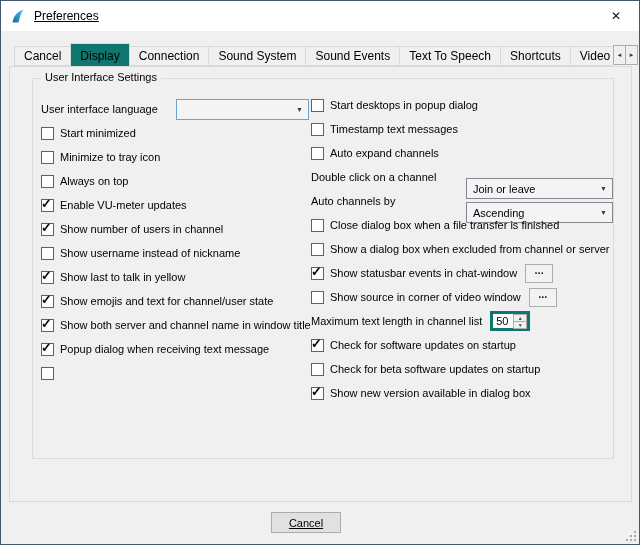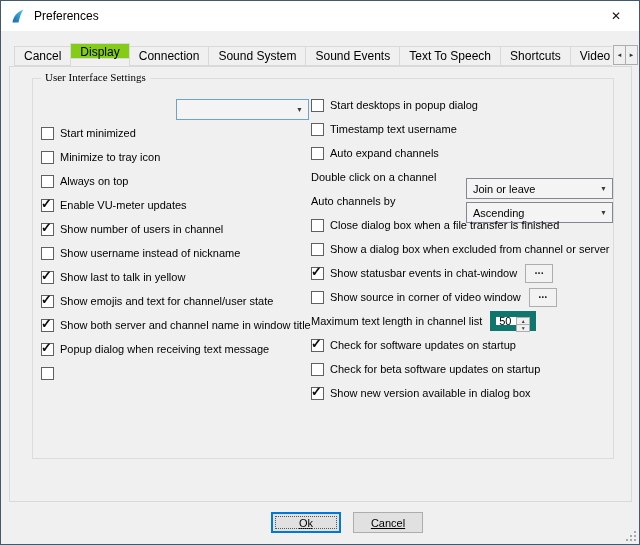--- a/index.html
+++ b/index.html
@@ -4,52 +4,52 @@
 <style>
   html,body{margin:0;padding:0;background:#d8d8d8;}
   .window{
     position:relative;width:640px;height:545px;box-sizing:border-box;
     background:#f0f0f0;border:1px solid #44586c;overflow:hidden;
     font-family:"Liberation Sans",sans-serif;font-size:11px;color:#000;
   }
   
   .titlebar{position:absolute;left:0;top:0;right:0;height:30px;background:#ffffff;display:flex;align-items:center;}
   .title-icon{margin-left:9px;width:16px;height:16px;flex-shrink:0;}
-  .title-text{margin-left:8px;font-size:12px;}
+  .title-text{margin-left:8px;font-size:12px;text-decoration:underline;}
   .close-btn{position:absolute;right:0;top:0;width:46px;height:30px;display:flex;align-items:center;justify-content:center;font-size:12px;color:#111;cursor:default;}
   
   .tabbar{position:absolute;left:13px;top:42px;width:598px;height:24px;display:flex;align-items:flex-start;overflow:hidden;z-index:2;}
   .tab{box-sizing:border-box;margin-top:3px;height:20px;border:1px solid #d9d9d9;background:#f0f0f0;padding:0 9px;display:flex;align-items:center;white-space:nowrap;font-size:12px;}
   .tab + .tab{margin-left:-1px;}
-  .tab.active{margin-top:0;height:16px;background:#84cc16;position:relative;z-index:3;padding-top:2px;}
+  .tab.active{margin-top:0;height:24px;background:#0f766e;position:relative;z-index:3;padding-top:2px;}
   .tab.video{min-width:110px;}
   .tab-scroll{position:absolute;left:612px;top:44px;display:flex;z-index:4;}
   .tab-scroll-btn{box-sizing:border-box;width:13px;height:20px;border:1px solid #adadad;background:#f0f0f0;display:flex;align-items:center;justify-content:center;font-size:6px;color:#333;}
   .tab-scroll-btn + .tab-scroll-btn{margin-left:-1px;}
   
   .tabframe{position:absolute;left:8px;top:65px;width:623px;height:436px;box-sizing:border-box;border:1px solid #d9d9d9;background:#f0f0f0;}
   
   .groupbox{position:absolute;left:22px;top:11px;width:582px;height:381px;box-sizing:border-box;border:1px solid #dcdcdc;}
-  .group-label{position:absolute;top:-8px;left:8px;background:#f0f0f0;padding:0 4px;font-family:Liberation Serif, serif;}
+  .group-label{position:absolute;top:-8px;left:8px;background:#f0f0f0;padding:0 4px;}
   .col-left{position:absolute;left:8px;top:18px;width:268px;}
   .col-right{position:absolute;left:278px;top:14px;width:302px;}
   .row{display:flex;align-items:center;height:24px;white-space:nowrap;}
   
   .cb{box-sizing:border-box;width:13px;height:13px;border:1px solid #606060;background:#fff;margin-right:6px;position:relative;flex-shrink:0;}
   .cb.checked::after{content:"\2713";position:absolute;left:-1px;top:-3px;font-size:13px;font-weight:700;color:#0b0b0b;line-height:13px;}
   
   .combo{box-sizing:border-box;height:21px;border:1px solid #828790;background:#f4f4f4;display:flex;align-items:center;padding-left:6px;}
   .combo-val{overflow:hidden;}
   .combo-arrow{margin-left:auto;width:17px;text-align:center;font-size:7px;color:#3c3c3c;flex-shrink:0;}
   .lang-combo{width:133px;margin-left:auto;border-color:#6da2ce;}
   .dd{width:147px;margin-left:auto;margin-top:23px;}
   
   .more-btn{box-sizing:border-box;width:28px;height:19px;margin-left:8px;border:1px solid #adadad;background:#f2f2f2;display:flex;align-items:flex-start;justify-content:center;line-height:10px;font-weight:700;color:#222;}
   
-  .spin{display:flex;margin-left:8px;box-sizing:border-box;border:6px solid #0f766e;background:#fff;height:20px;}
+  .spin{display:flex;margin-left:8px;box-sizing:border-box;border:3px solid #0f766e;background:#fff;height:20px;}
   .spin-val{width:17px;display:flex;align-items:center;padding-left:3px;}
   .spin-btns{display:flex;flex-direction:column;}
   .spin-btn{box-sizing:border-box;width:14px;height:9px;border:1px solid #adadad;background:#f0f0f0;display:flex;align-items:center;justify-content:center;font-size:5px;color:#444;}
   .spin-btn + .spin-btn{margin-top:-1px;}
   
   .button-row{position:absolute;left:270px;top:511px;display:flex;gap:12px;}
   .btn{box-sizing:border-box;width:70px;height:21px;background:#e1e1e1;border:1px solid #adadad;display:flex;align-items:center;justify-content:center;}
   .btn.default{border:2px solid #0078d7;outline:1px dotted #555;outline-offset:-5px;}
   .btn-label{text-decoration:underline;}
   .resize-grip{position:absolute;right:2px;bottom:2px;}
@@ -109,20 +109,21 @@
         <span>►</span>
       </div>
   </div>
 
   <div class="tabframe">
     <div class="groupbox">
       <span class="group-label">User Interface Settings</span>
 
       <div class="col-left">
         <div class="row">
+          <span>User interface language</span>
           <div class="combo lang-combo">
             <span class="combo-val"></span>
             <span class="combo-arrow">▼</span>
           </div>
         </div>
         <div class="row">
             <span class="cb"></span>
             <span>Start minimized</span>
           </div>
         <div class="row">
@@ -166,21 +167,21 @@
           </div>
       </div>
 
       <div class="col-right">
         <div class="row">
             <span class="cb"></span>
             <span>Start desktops in popup dialog</span>
           </div>
         <div class="row">
             <span class="cb"></span>
-            <span>Timestamp text username</span>
+            <span>Timestamp text messages</span>
           </div>
         <div class="row">
             <span class="cb"></span>
             <span>Auto expand channels</span>
           </div>
 
         <div class="row">
           <span>Double click on a channel</span>
           <div class="combo dd">
             <span class="combo-val">Join or leave</span>
@@ -244,23 +245,20 @@
           </div>
         <div class="row">
             <span class="cb checked"></span>
             <span>Show new version available in dialog box</span>
           </div>
       </div>
     </div>
   </div>
 
   <div class="button-row">
-    <div class="btn default">
-        <span class="btn-label">Ok</span>
-      </div>
     <div class="btn">
         <span class="btn-label">Cancel</span>
       </div>
   </div>
 
   <svg class="resize-grip" width="13" height="13" viewBox="0 0 13 13">
     <g fill="#a8a8a8">
       <rect x="10" y="2" width="2" height="2"></rect>
       <rect x="10" y="6" width="2" height="2"></rect>
         <rect x="6" y="6" width="2" height="2"></rect>

